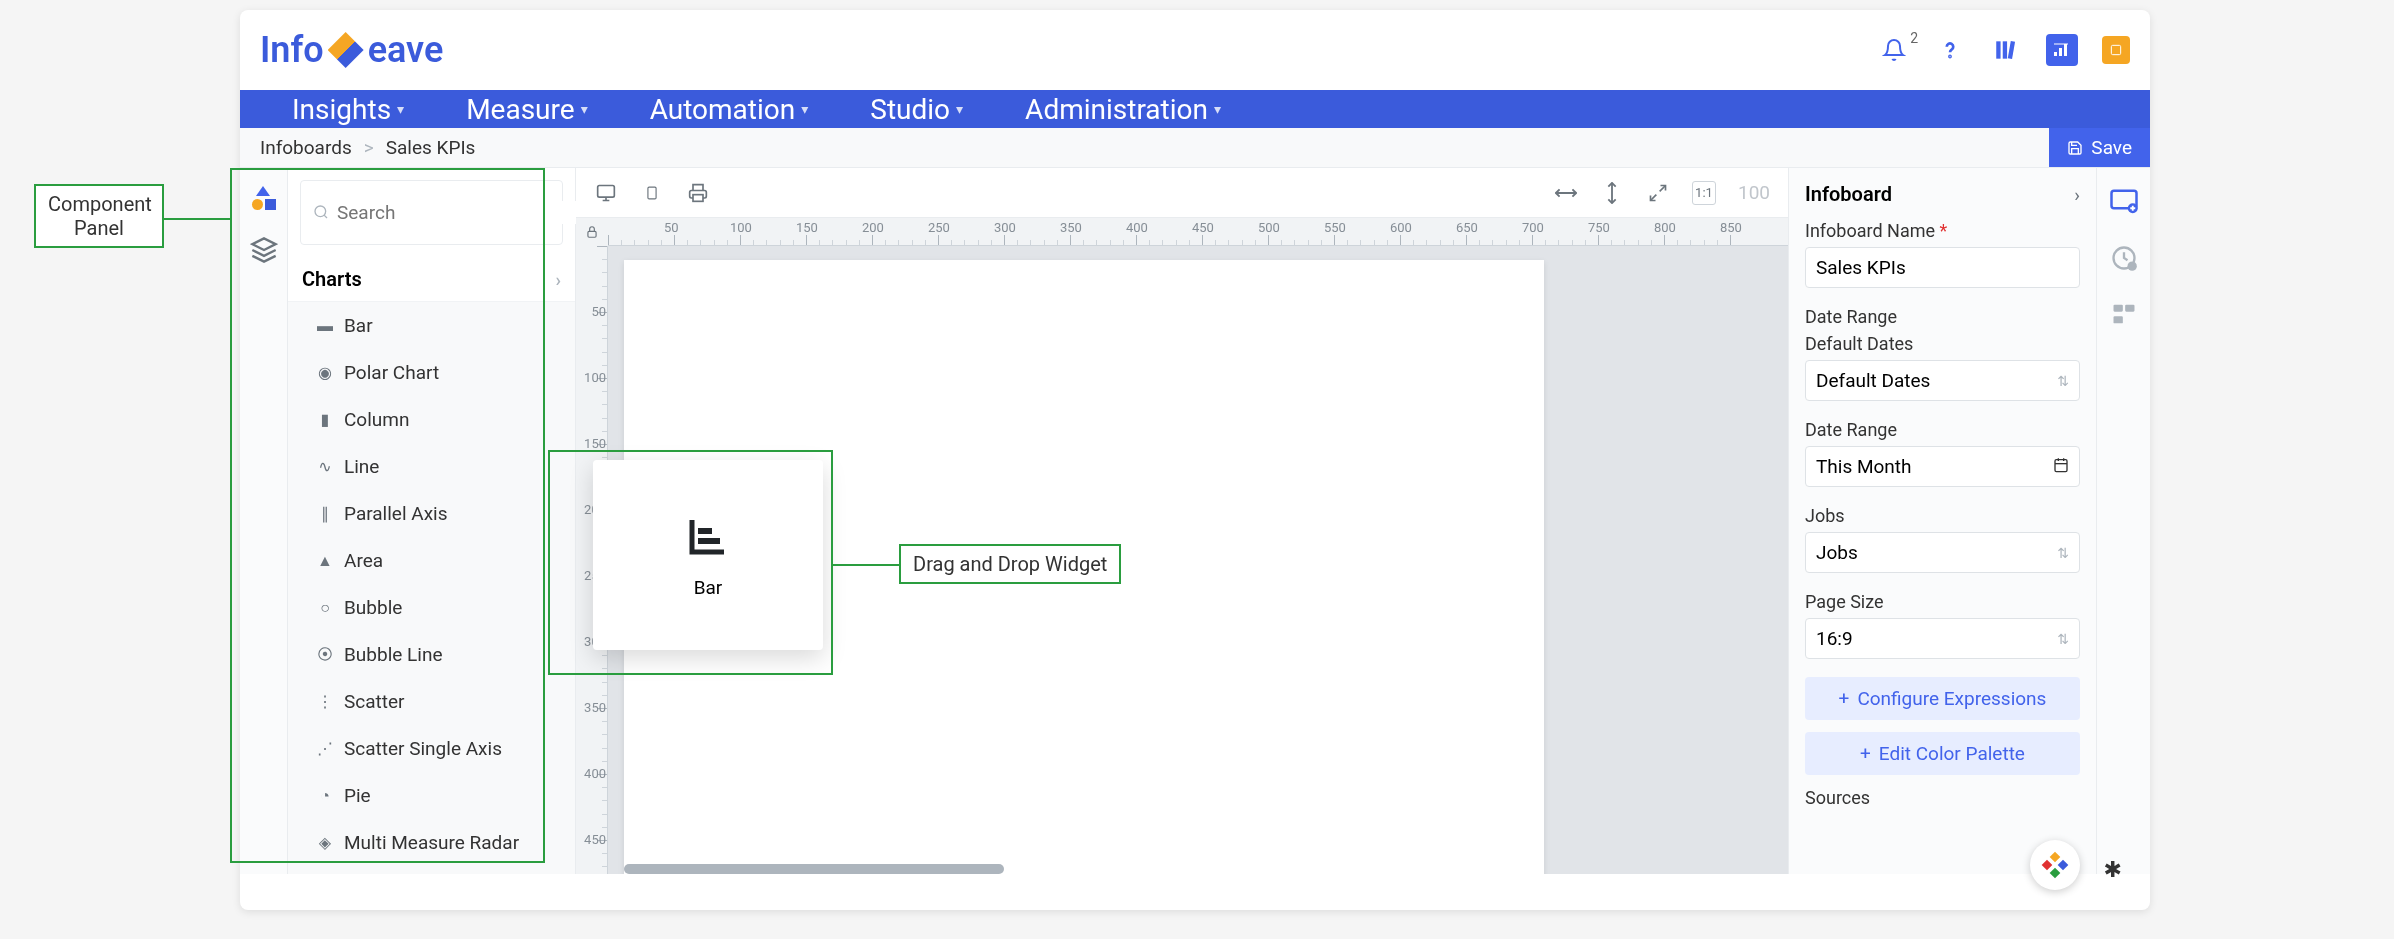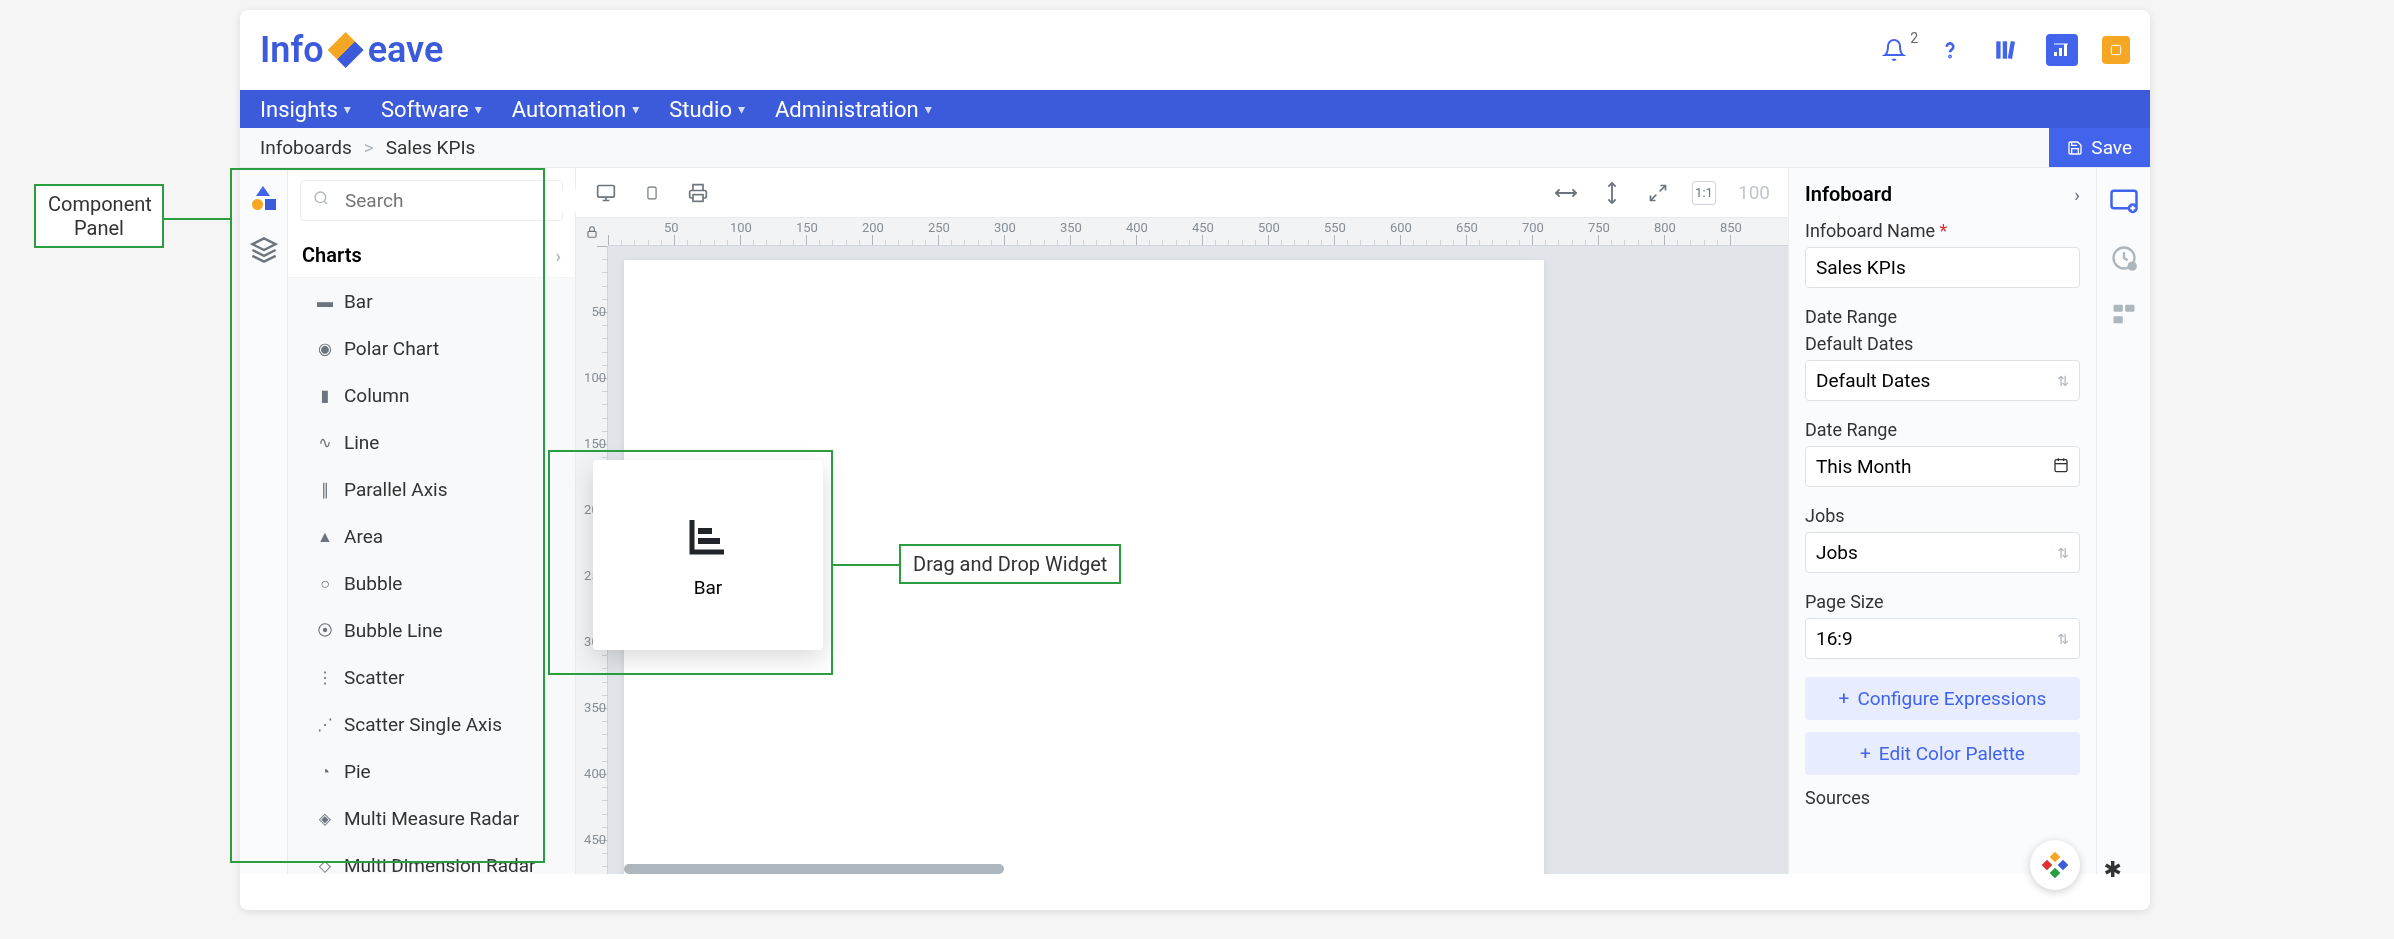--- a/index.html
+++ b/index.html
@@ -16,41 +16,41 @@
 .logo-icon { width: 36px; height: 36px; position: relative; display: inline-block; margin: 0 2px; }
 .logo-icon::before { content: ""; position: absolute; width: 100%; height: 100%; background: linear-gradient(135deg, #f5a623 0%, #f5a623 50%, #3b5bdb 50%, #3b5bdb 100%); clip-path: polygon(50% 0%, 100% 50%, 50% 100%, 0% 50%); }
 .header-icons { display: flex; align-items: center; gap: 24px; }
 .header-icon { width: 32px; height: 32px; display: flex; align-items: center; justify-content: center; cursor: pointer; font-size: 26px; color: #4263eb; }
 .header-icon.bell { position: relative; }
 .badge { position: absolute; top: -4px; right: -8px; font-size: 14px; color: #666; }
 .icon-box { background: #4263eb; color: white; border-radius: 4px; padding: 4px 6px; }
 .icon-box-orange { background: #f5a623; color: white; border-radius: 4px; padding: 4px 8px; width: 28px; height: 28px; display: flex; align-items: center; justify-content: center; }
 
 .nav-bar { height: 38px; background: #3b5bdb; display: flex; align-items: center; padding: 0 20px; gap: 30px; }
-.nav-item { color: white; font-size: 22px; cursor: pointer; display: flex; align-items: center; gap: 6px; }
+.nav-item { color: white; font-size: 28px; cursor: pointer; display: flex; align-items: center; gap: 6px; margin-left: 32px; }
 .nav-item::after { content: "▾"; font-size: 14px; opacity: 0.8; }
 
 .breadcrumb-row { height: 40px; background: #f8f9fa; border-bottom: 1px solid #e9ecef; display: flex; align-items: center; justify-content: space-between; padding: 0 0 0 20px; }
 .breadcrumb { display: flex; align-items: center; gap: 12px; font-size: 19px; }
 .breadcrumb-item { color: #333; cursor: pointer; }
 .breadcrumb-sep { color: #adb5bd; }
 .save-btn { background: #4263eb; color: white; padding: 0 18px; height: 100%; border: none; cursor: pointer; font-size: 19px; display: flex; align-items: center; gap: 8px; }
 
 .main-area { display: flex; height: calc(100% - 158px - 36px); position: relative; }
 
 .left-rail { width: 48px; background: #fafbfc; border-right: 1px solid #e9ecef; display: flex; flex-direction: column; align-items: center; padding-top: 16px; gap: 24px; }
 .rail-icon { width: 28px; height: 28px; cursor: pointer; display: flex; align-items: center; justify-content: center; font-size: 22px; color: #6c757d; }
 .rail-icon.active { color: #4263eb; }
 .shapes-icon { position: relative; width: 24px; height: 24px; }
 .shapes-icon .tri { position: absolute; top: 0; left: 4px; width: 0; height: 0; border-left: 7px solid transparent; border-right: 7px solid transparent; border-bottom: 10px solid #4263eb; }
 .shapes-icon .circ { position: absolute; bottom: 0; left: 0; width: 11px; height: 11px; background: #f5a623; border-radius: 50%; }
 .shapes-icon .sq { position: absolute; bottom: 0; right: 0; width: 11px; height: 11px; background: #3b5bdb; }
 
 .component-panel { width: 288px; background: white; border-right: 1px solid #e9ecef; display: flex; flex-direction: column; }
-.search-box { margin: 12px; padding: 8px 12px; border: 1px solid #e9ecef; border-radius: 4px; display: flex; align-items: flex-start; gap: 16px; }
+.search-box { margin: 12px; padding: 20px 12px; border: 1px solid #e9ecef; border-radius: 4px; display: flex; align-items: flex-end; gap: 8px; }
 .search-box input { border: none; outline: none; flex: 1; font-size: 19px; }
 .search-box .mag { color: #adb5bd; font-size: 18px; }
 
 .panel-section { padding: 10px 14px; font-size: 20px; font-weight: 600; display: flex; justify-content: space-between; align-items: center; border-bottom: 1px solid #f1f3f5; cursor: pointer; }
 .panel-section .chev { color: #adb5bd; font-size: 18px; }
 
 .chart-list { flex: 1; overflow-y: auto; background: #f8f9fa; }
 .chart-item { padding: 12px 28px; font-size: 19px; color: #333; cursor: pointer; display: flex; align-items: center; gap: 10px; }
 .chart-icon { width: 18px; height: 18px; font-size: 16px; color: #6c757d; display: inline-flex; align-items: center; justify-content: center; }
 
@@ -156,21 +156,21 @@
       <div class="header-icon icon-box-orange">
         <svg width="18" height="18" viewBox="0 0 18 18" fill="white">
             <rect x="2" y="2" width="14" height="14" rx="2" fill="#f5a623" stroke="white" stroke-width="1.5"></rect>
           </svg>
       </div>
     </div>
   </div>
 
   <div class="nav-bar">
     <div class="nav-item">Insights</div>
-    <div class="nav-item">Software</div>
+    <div class="nav-item">Measure</div>
     <div class="nav-item">Automation</div>
     <div class="nav-item">Studio</div>
     <div class="nav-item">Administration</div>
   </div>
 
   <div class="breadcrumb-row">
     <div class="breadcrumb">
       <span class="breadcrumb-item">Infoboards</span>
       <span class="breadcrumb-sep">&gt;</span>
       <span class="breadcrumb-item">Sales KPIs</span>

